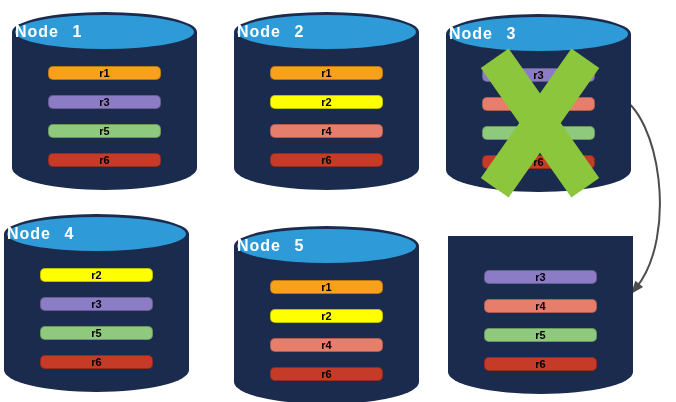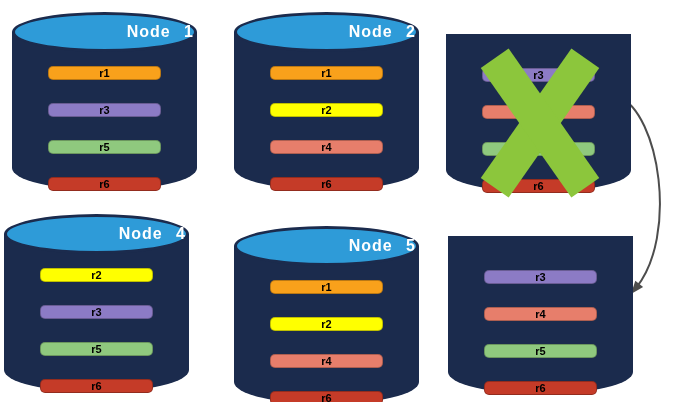--- a/index.html
+++ b/index.html
@@ -31,38 +31,38 @@
     left: 0;
     top: 0;
     width: 185px;
     height: 40px;
     box-sizing: border-box;
     background: var(--cyl-top, #2E9BD8);
     border: 3px solid var(--cyl-body, #1B2B4D);
     border-radius: 50%;
     display: flex;
     align-items: center;
-    justify-content: flex-end;
+    justify-content: flex-start;
   }
   .node-title {
     color: var(--title-c, #ffffff);
     font-size: 16px;
     font-weight: bold;
     letter-spacing: 1px;
     word-spacing: 8px;
     white-space: nowrap;
   }
   .bars {
     position: absolute;
     left: 36px;
     top: 54px;
     width: 113px;
     display: flex;
     flex-direction: column;
-    gap: 23px;
+    gap: 15px;
   }
   .bar {
     height: 14px;
     box-sizing: border-box;
     border: 1px solid rgba(0,0,0,0.25);
     border-radius: 5px;
     display: flex;
     align-items: center;
     justify-content: center;
     font-size: 11px;
@@ -139,20 +139,23 @@
     <div class="bars">
       <div class="bar" style="background: rgb(249, 161, 27);">r1</div>
       <div class="bar" style="background: rgb(255, 255, 0);">r2</div>
       <div class="bar" style="background: rgb(231, 126, 107);">r4</div>
       <div class="bar" style="background: rgb(197, 59, 40);">r6</div>
     </div>
   </div>
 
   <div class="node" style="left:446px; top:14px">
     <div class="cyl-body"></div>
+    <div class="cyl-top">
+      <span class="node-title">Node 3</span>
+    </div>
     <div class="bars">
       <div class="bar" style="background: rgb(140, 123, 197);">r3</div>
       <div class="bar" style="background: rgb(231, 126, 107);">r4</div>
       <div class="bar" style="background: rgb(143, 201, 126);">r5</div>
       <div class="bar" style="background: rgb(197, 59, 40);">r6</div>
     </div>
     <div class="x-mark">
       <div class="x-arm a"></div>
       <div class="x-arm b"></div>
     </div>

